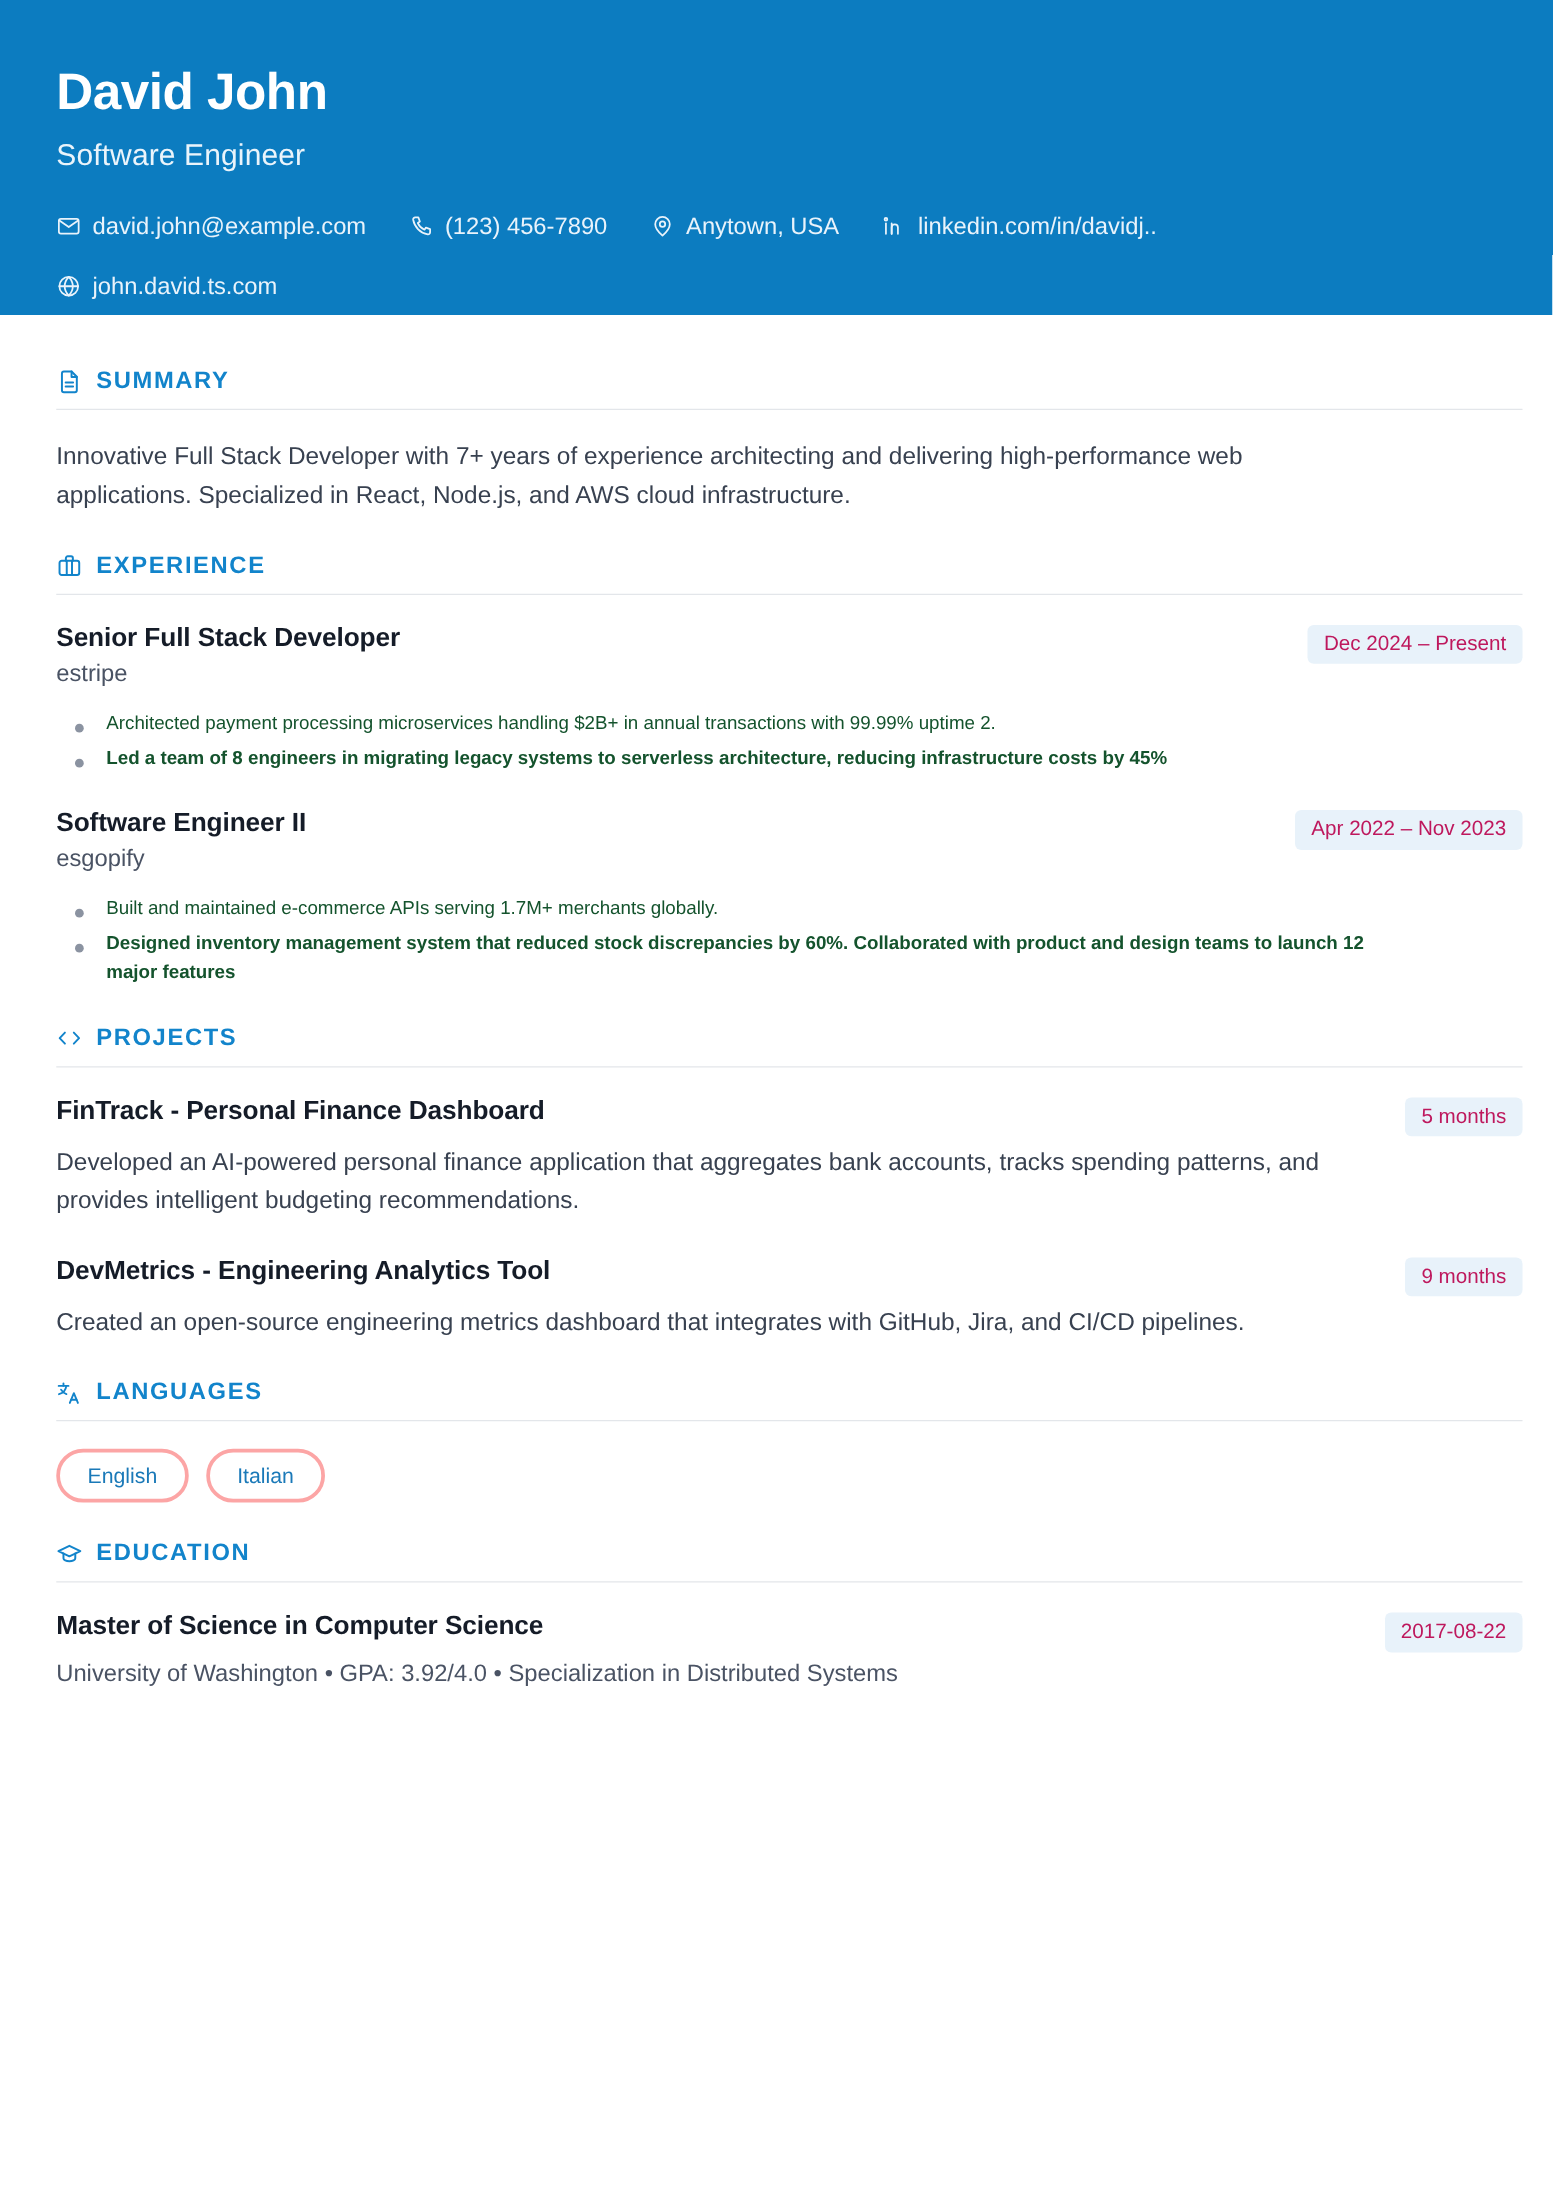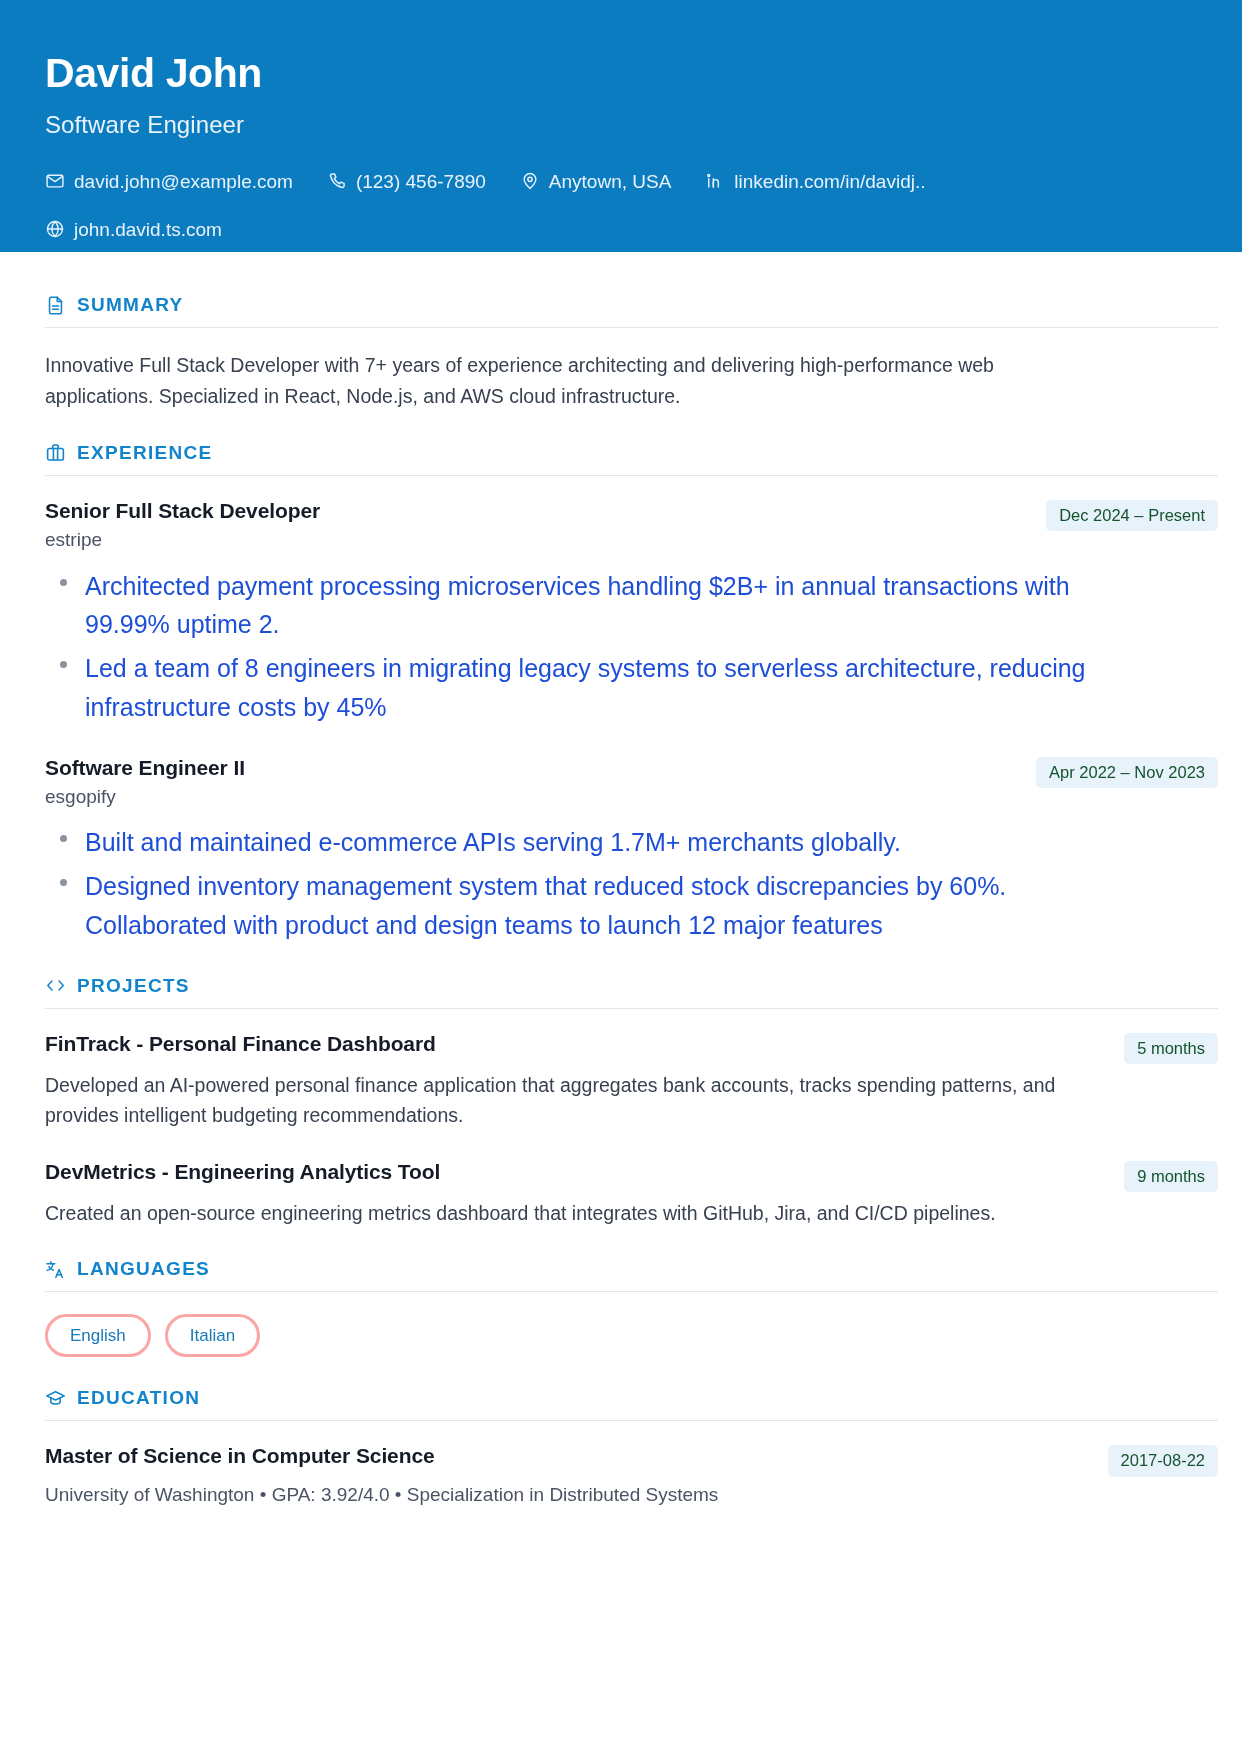--- a/index.html
+++ b/index.html
@@ -145,44 +145,44 @@
   .entry-sub {
     font-size: 19px;
     color: #4a5364;
     margin-top: 4px;
     line-height: 1.3;
   }
 
   .badge {
     flex: 0 0 auto;
     background: #e8f2fa;
-    color: #14532d;
+    color: #be185d;
     font-size: 16.5px;
     border-radius: 5px;
     padding: 7px 13px 8px 13px;
     white-space: nowrap;
     line-height: 1;
     margin-top: 2px;
   }
 
   ul.bullets {
     list-style: none;
     margin-top: 14px;
   }
 
   ul.bullets li {
     position: relative;
     padding-left: 40px;
-    font-size: 25px;
+    font-size: 15px;
     line-height: 1.55;
-    color: #1d4ed8;
+    color: #14532d;
     margin-bottom: 5px;
     max-width: 1060px;
   }
-  ul.bullets li:last-child { margin-bottom: 0; }
+  ul.bullets li:last-child { margin-bottom: 0; font-weight: bold; }
 
   ul.bullets li::before {
     content: "";
     position: absolute;
     left: 15px;
     top: 12px;
     width: 7px;
     height: 7px;
     border-radius: 50%;
     background: #8b93a1;

